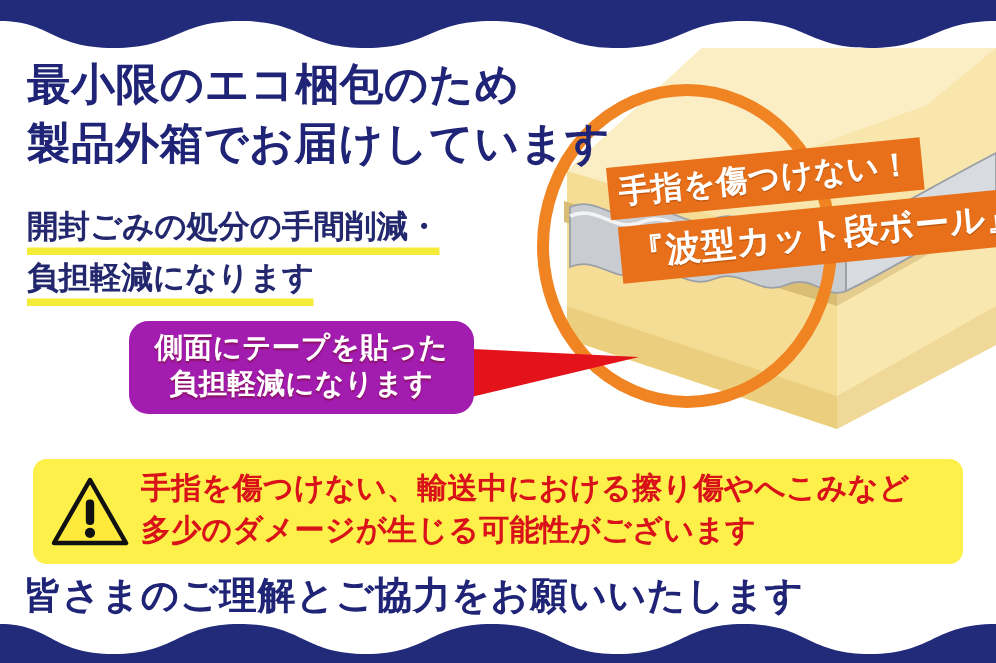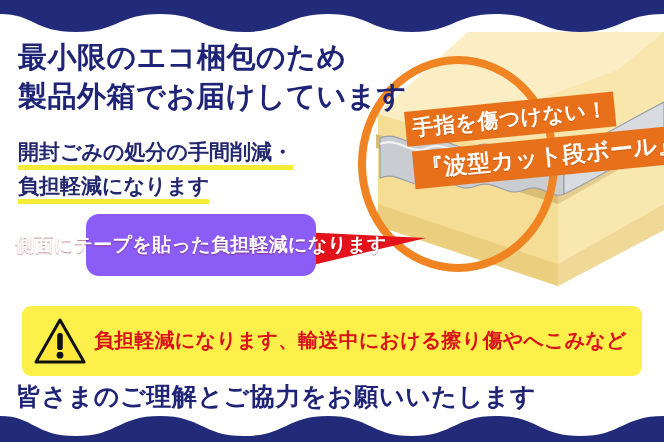--- a/index.html
+++ b/index.html
@@ -106,25 +106,25 @@
   }
 
   
   #red-callout {
     position: absolute;
     left: 86px;
     top: 214px;
     width: 230px;
     height: 62px;
     z-index: 5;
-    background: #8b5cf6;
+    background: #a21caf;
     border-radius: 13px;
     box-sizing: border-box;
     display: flex;
-    flex-direction: row;
+    flex-direction: column;
     align-items: center;
     justify-content: center;
   }
   #red-callout .rc-line {
     display: block;
     color: #ffffff;
     font-size: 19px;
     font-weight: 700;
     line-height: 1.28;
     letter-spacing: 0.3px;
@@ -281,19 +281,20 @@
     <span class="rc-line">負担軽減になります</span>
   </div>
 
   <div id="warning-panel">
     <svg id="warn-icon" viewBox="0 0 52 48">
       <polygon points="26,3 50,45 2,45" fill="#ffe93a" stroke="#111111" stroke-width="3" stroke-linejoin="round"></polygon>
       <rect x="23.2" y="16" width="5.6" height="17" rx="2.6" fill="#111111"></rect>
       <circle cx="26" cy="38.2" r="3.4" fill="#111111"></circle>
     </svg>
     <div id="warn-text">
-      <span class="wt-line">負担軽減になります、輸送中における擦り傷やへこみなど</span>
+      <span class="wt-line">手指を傷つけない、輸送中における擦り傷やへこみなど</span>
+      <span class="wt-line">多少のダメージが生じる可能性がございます</span>
     </div>
   </div>
 
   <div id="closing">皆さまのご理解とご協力をお願いいたします</div>
 
 </div>
 
 </body></html>

